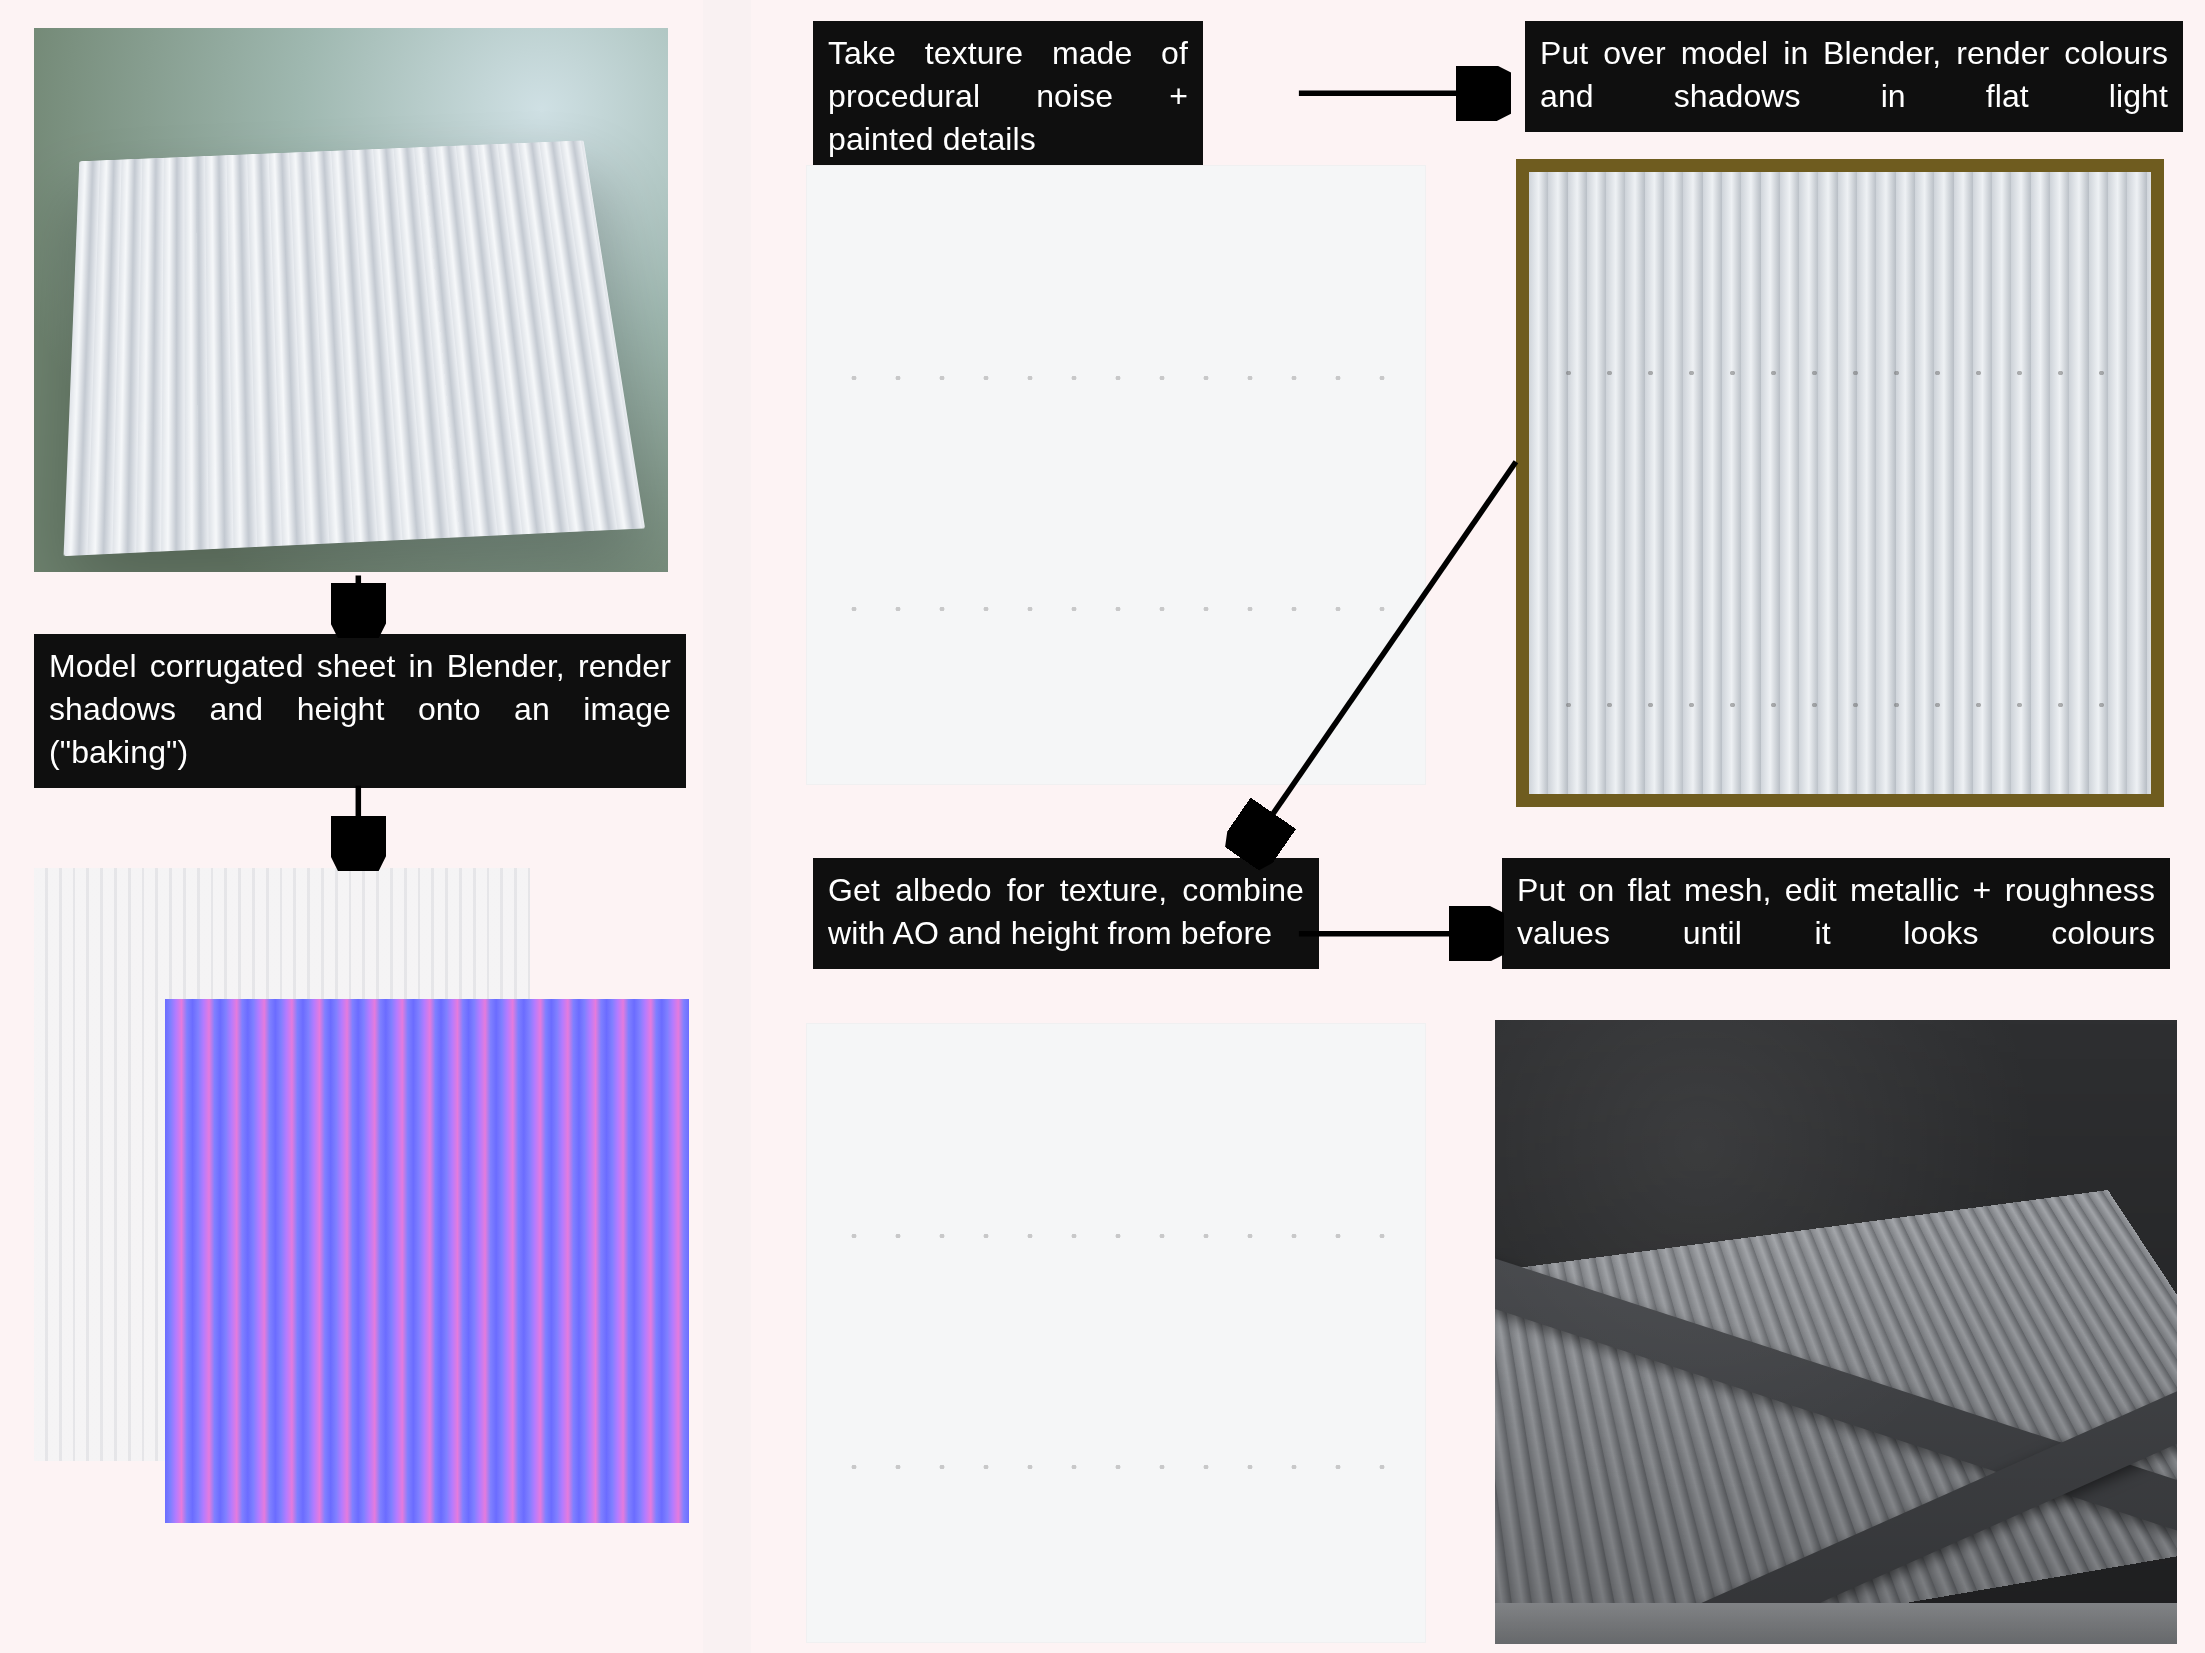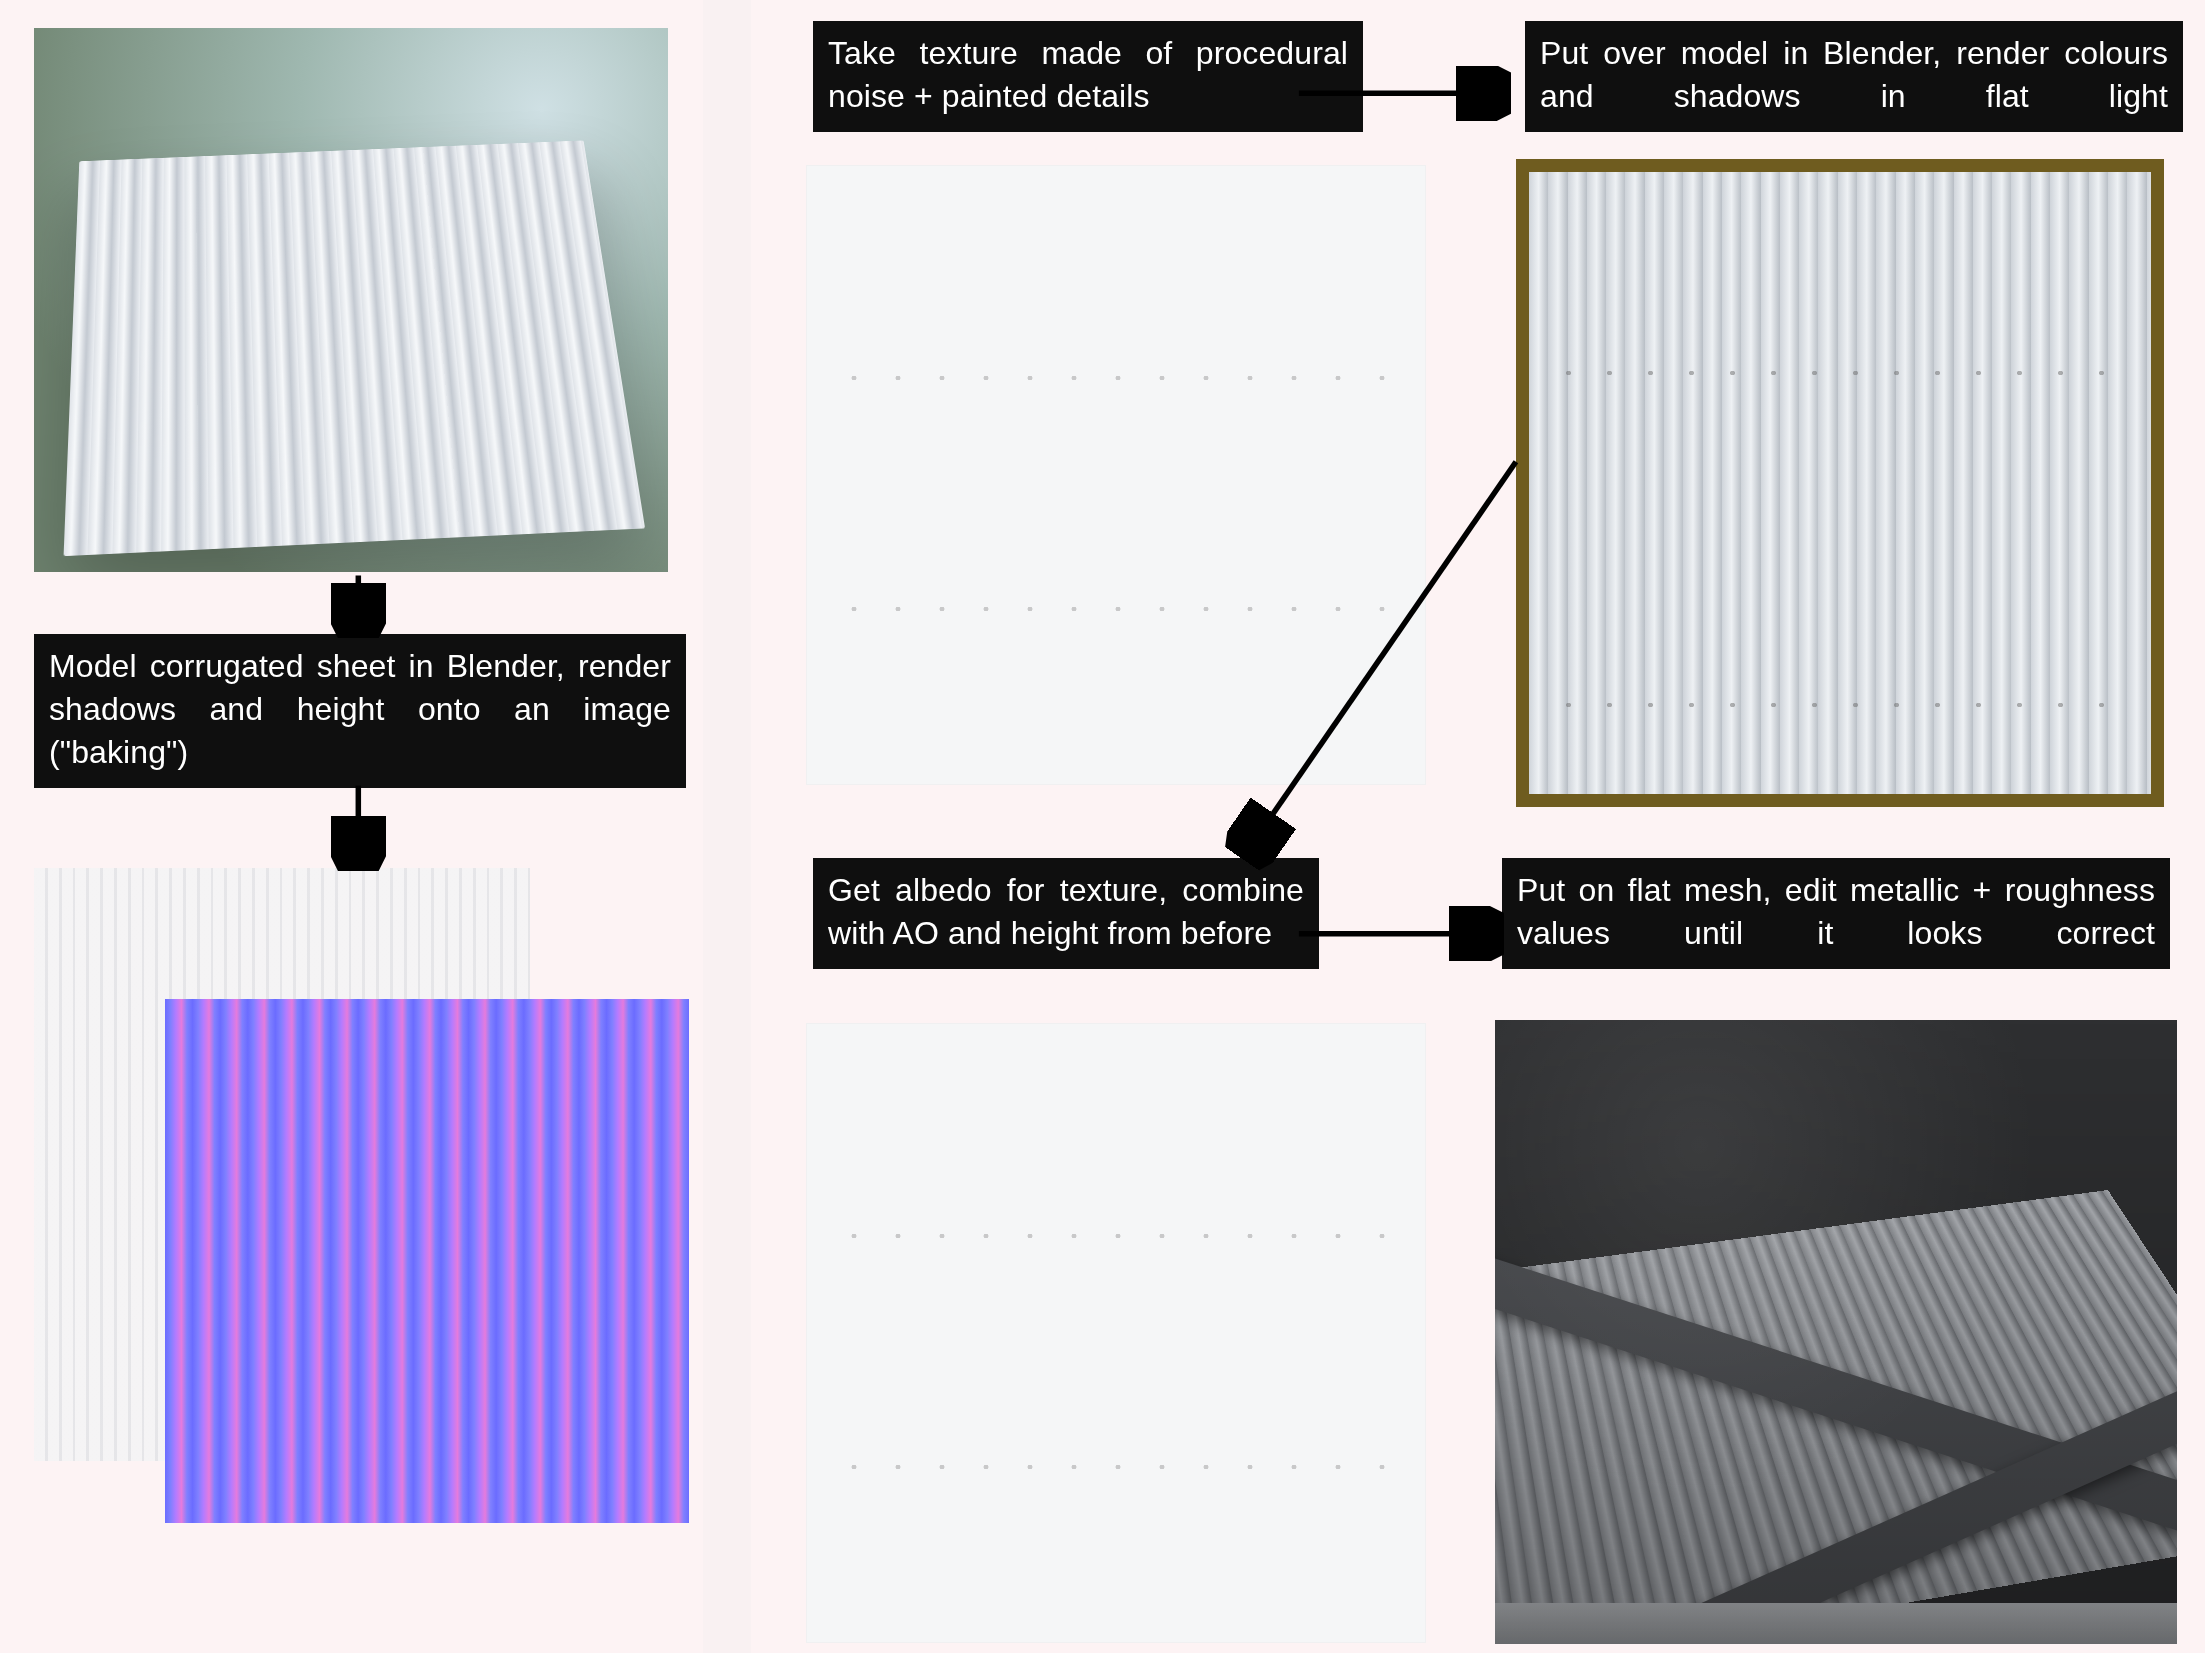--- a/index.html
+++ b/index.html
@@ -160,30 +160,30 @@
 
 <div class="ill beauty">
   <div class="sheet"></div>
 </div>
 
 <div class="cap last-left" style="left:34px; top:634px; width:652px;">Model corrugated sheet in Blender, render shadows and height onto an image ("baking")</div>
 
 <div class="ill bake-stripes"></div>
 <div class="ill normal-map"></div>
 
-<div class="cap last-left" style="left:813px; top:20.7px; width:550px;">Take texture made of procedural noise + painted details</div>
+<div class="cap last-left" style="left:813px; top:20.7px; width:390px;">Take texture made of procedural noise + painted details</div>
 
 <div class="cap" style="left:1513px; top:20.7px; width:658px;margin-left:12px;">Put over model in Blender, render colours and shadows in flat light</div>
 
 <div class="ill noise-tex noise1"></div>
 <div class="ill flat-render"></div>
 
 <div class="cap last-left" style="left:813px; top:858px; width:506px;">Get albedo for texture, combine with AO and height from before</div>
 
-<div class="cap" style="left:1502px; top:858px; width:668px;">Put on flat mesh, edit metallic + roughness values until it looks correct</div>
+<div class="cap" style="left:1502px; top:858px; width:668px;">Put on flat mesh, edit metallic + roughness values until it looks colours</div>
 
 <div class="ill noise-tex noise2"></div>
 
 <div class="ill final-render">
   <div class="roof"></div>
   <div class="beam b1"></div>
   <div class="beam b2"></div>
   <div class="floor"></div>
 </div>
 

